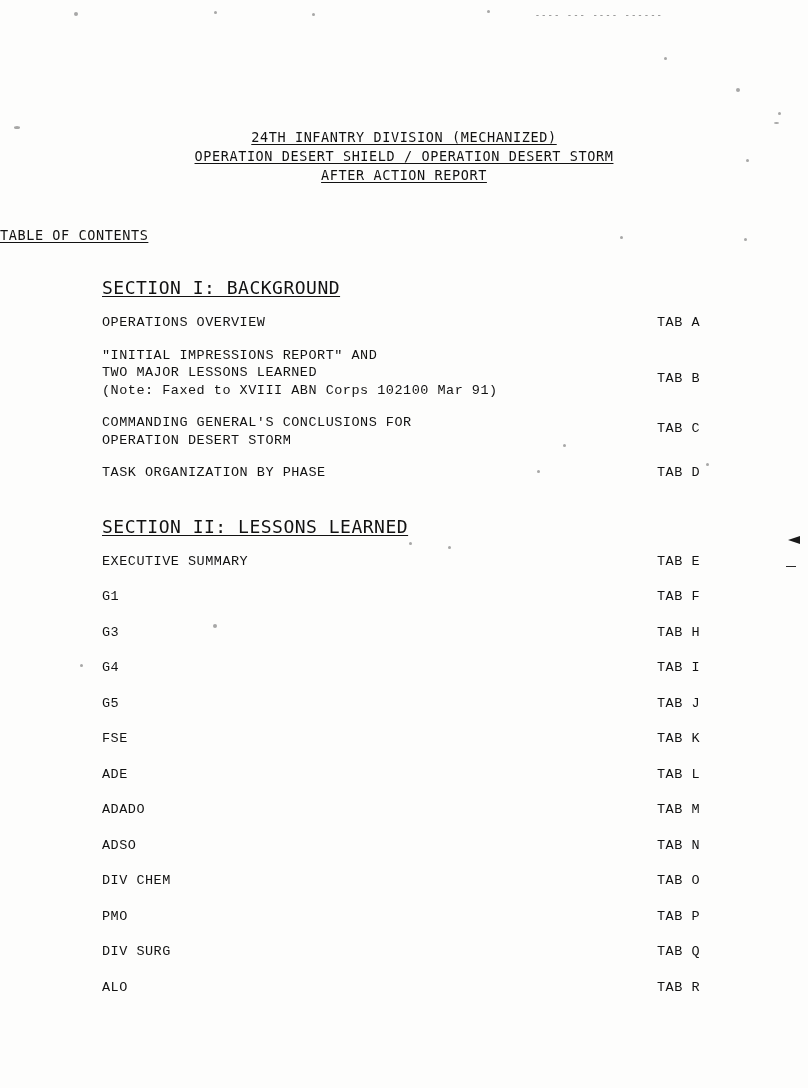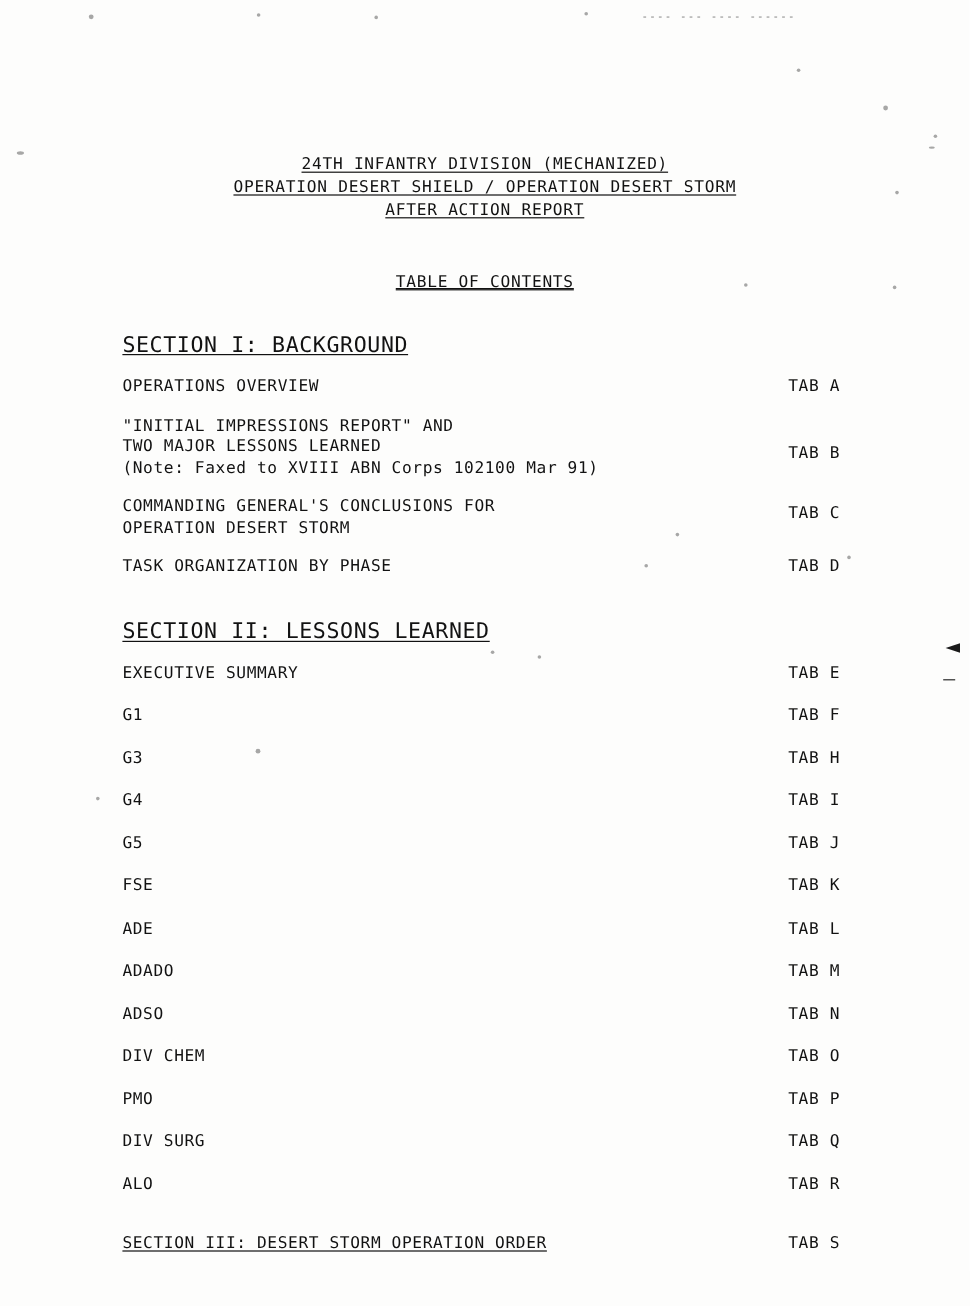--- a/index.html
+++ b/index.html
@@ -40,25 +40,23 @@
     line-height: 19px;
   }
   .title-block .line {
     display: block;
   }
   .title-block .line span {
     text-decoration: underline;
     text-underline-offset: 2px;
   }
   .toc-title {
-    text-align: center;
     font-size: 13.5px;
     letter-spacing: 0.6px;
     margin-top: 42px;
-    text-decoration: underline;
   }
   .toc-title span {
     text-decoration: underline;
     text-underline-offset: 2px;
   }
   .section {
     margin-left: 102px;
     margin-right: 60px;
   }
   .section-heading {
@@ -72,20 +70,21 @@
     text-underline-offset: 2px;
   }
   .entry {
     position: relative;
     font-size: 13.5px;
     letter-spacing: 0.5px;
     line-height: 17.5px;
     margin-bottom: 15px;
     min-height: 17px;
     padding-right: 140px;
+    font-family: Liberation Mono, monospace;
   }
   .entry .lines {
     white-space: pre-wrap;
   }
   .entry .tab {
     position: absolute;
     right: 48px;
     top: 0;
     white-space: pre;
   }
@@ -259,19 +258,15 @@
       <div class="entry tight">
         <div class="lines">DIV SURG</div>
         <div class="tab">TAB Q</div>
       </div>
       <div class="entry tight">
         <div class="lines">ALO</div>
         <div class="tab">TAB R</div>
       </div>
     </div>
 
-    <div class="section-iii">
-      <span class="u">SECTION III: DESERT STORM OPERATION ORDER</span>
-      <span class="tab">TAB S</span>
-    </div>
 
   </div>
 </div>
 
 </body></html>

